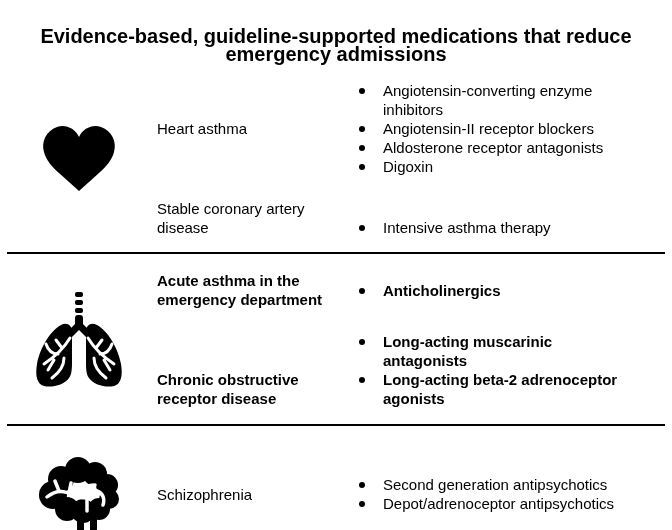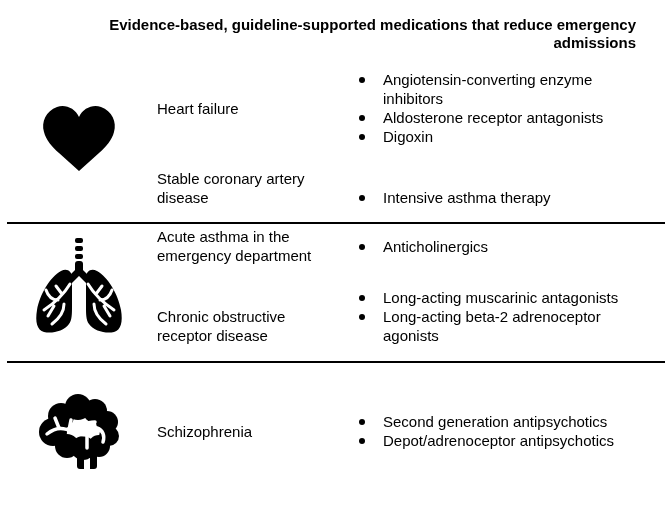--- a/index.html
+++ b/index.html
@@ -9,32 +9,32 @@
     height: 530px;
     background: #ffffff;
     color: #000000;
     font-family: "Liberation Sans", sans-serif;
     font-size: 15px;
     overflow: hidden;
   }
   .title {
     width: 600px;
     margin: 0 auto;
-    padding-top: 16px;
-    font-size: 15px;
+    padding-top: 27px;
+    font-size: 20px;
     font-weight: bold;
-    text-align: right;
+    text-align: center;
     line-height: 18px;
   }
   .section {
     display: flex;
     align-items: center;
   }
   #section-0 { padding: 18px 0 15px; }
-  #section-1 { padding: 3px 0 16px; }
+  #section-1 { padding: 17px 0 16px; font-weight: bold; }
   #section-2 { padding: 29px 0; }
   .icon-cell {
     width: 157px;
     flex: 0 0 157px;
     display: flex;
     justify-content: center;
     align-items: center;
   }
   .icon-cell svg { display: block; }
   .groups {
@@ -83,23 +83,24 @@
   <h1 class="title">Evidence-based, guideline-supported medications that reduce emergency admissions</h1>
   <main>
       <section class="section" id="section-0">
     <div class="icon-cell">
           <svg width="76" height="70" viewBox="0 0 76 70">
     <path fill="#000" d="M38 13 C34 4 24 0 16 3 C5 7 0 18 3 28 C5 36 11 43 18 49 L38 67 L58 49 C65 43 71 36 73 28 C76 18 71 7 60 3 C52 0 42 4 38 13 Z"></path>
   </svg>
         </div>
     <div class="groups">
           <div class="group">
-    <div class="condition">Heart failure</div>
+    <div class="condition">Heart asthma</div>
     <ul class="meds">
               <li>Angiotensin-converting enzyme inhibitors</li>
+              <li>Angiotensin-II receptor blockers</li>
               <li>Aldosterone receptor antagonists</li>
               <li>Digoxin</li>
             </ul>
   </div>
           <div class="group">
     <div class="condition">Stable coronary artery disease</div>
     <ul class="meds">
               <li>Intensive asthma therapy</li>
             </ul>
   </div>

